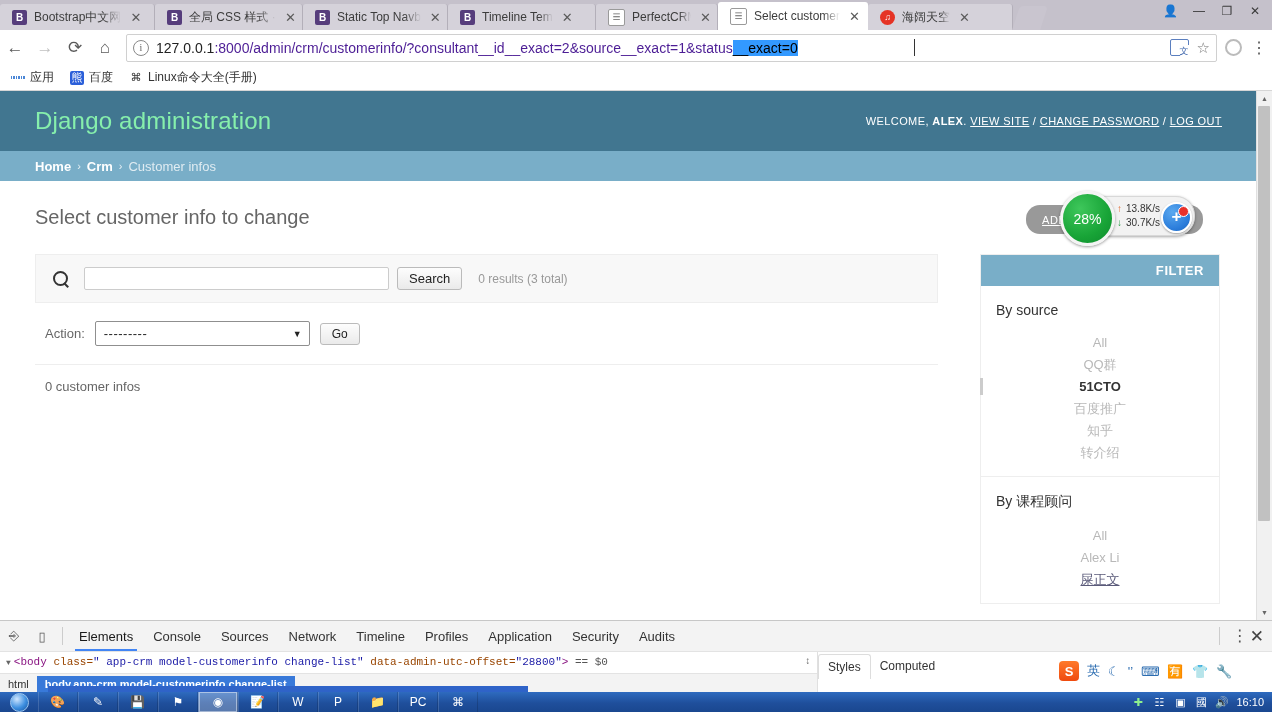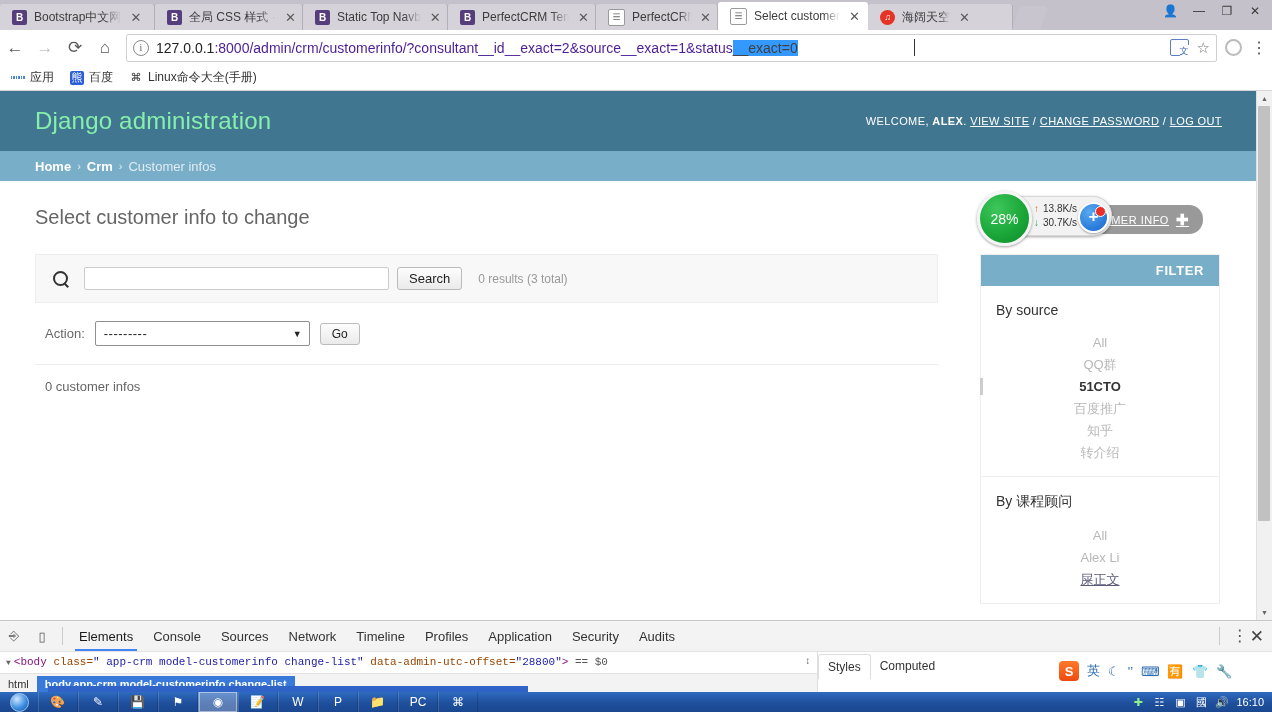--- a/index.html
+++ b/index.html
@@ -65,21 +65,21 @@
     font-size: 14px; position: relative; background: #fff;
   }
   .infoicon {
     width: 14px; height: 14px; border: 1px solid #888; border-radius: 50%;
     display: inline-flex; align-items: center; justify-content: center;
     font-size: 10px; color: #666; margin-right: 7px; flex: 0 0 14px; font-family: "Liberation Serif", serif;
   }
   .url { color: #222; white-space: nowrap; }
   .url .scheme-host { color: #222; }
   .url .path { color: #4c1d95; }
-  .url .sel { background: #3399ff; color: #404040; }
+  .url .sel { background: #3399ff; color: #000000; }
   .caret-img { position: absolute; left: 787px; top: 4px; width: 1px; height: 17px; background: #333; }
   .omni-right { margin-left: auto; display: flex; align-items: center; gap: 8px; }
   .tr-icon { width: 17px; height: 15px; border: 1px solid #5b7fbf; border-radius: 2px; position: relative; }
   .tr-icon:after { content: "文"; position: absolute; right: -1px; bottom: -3px; font-size: 9px; color: #3c64ab; background: #fff; }
   .star { font-size: 15px; color: #777; }
   .ring { width: 13px; height: 13px; border: 2px solid #bbb; border-radius: 50%; }
   .kebab { font-size: 16px; color: #555; letter-spacing: 0; line-height: 0.6; width: 12px; text-align: center; }
 
   .bookmarkbar {
     position: absolute; top: 65px; left: 0; width: 1272px; height: 25px;
@@ -188,21 +188,21 @@
   .filter-list { list-style: none; margin: 0; padding: 0; text-align: center; }
   .filter-list li { font-size: 13px; line-height: 22px; color: #b8b8b8; position: relative; }
   .filter-list li.selected { color: #333; font-weight: bold; }
   .filter-list li.selected:before {
     content: ""; position: absolute; left: -16px; top: 2px; width: 3px; height: 17px; background: #ccc;
   }
   .filter-list li.hovered { color: #5b5b7a; text-decoration: underline; }
 
   
   .netwidget {
-    position: absolute; left: 980px; top: 196px;
+    position: absolute; left: 1063px; top: 196px;
     width: 130px; height: 38px; border-radius: 19px;
     background: #f2f2f2; border: 1px solid #d8d8d8;
     box-shadow: 0 1px 3px rgba(0,0,0,.35);
     display: flex; align-items: center; z-index: 30;
   }
   .netwidget .pct {
     position: absolute; left: -4px; top: -6px;
     width: 49px; height: 49px; border-radius: 50%;
     background: radial-gradient(circle at 35% 30%, #3ec75b, #18a437 60%, #0d8a2c);
     border: 3px solid #f4f4f4; box-shadow: 0 1px 3px rgba(0,0,0,.4);
@@ -315,21 +315,21 @@
           <span class="tab-title">全局 CSS 样式 · B</span>
           <span class="tab-close">✕</span>
         </div>
         <div class="tab" style="width: 145px;">
           <span class="favicon bs">B</span>
           <span class="tab-title">Static Top Navb</span>
           <span class="tab-close">✕</span>
         </div>
         <div class="tab" style="width: 148px;">
           <span class="favicon bs">B</span>
-          <span class="tab-title">PerfectCRM Tem</span>
+          <span class="tab-title">Timeline Tem</span>
           <span class="tab-close">✕</span>
         </div>
         <div class="tab" style="width: 122px;">
           <span class="favicon doc">☰</span>
           <span class="tab-title">PerfectCRM</span>
           <span class="tab-close">✕</span>
         </div>
         <div class="tab active" style="width: 150px;">
           <span class="favicon doc">☰</span>
           <span class="tab-title">Select customer</span>

